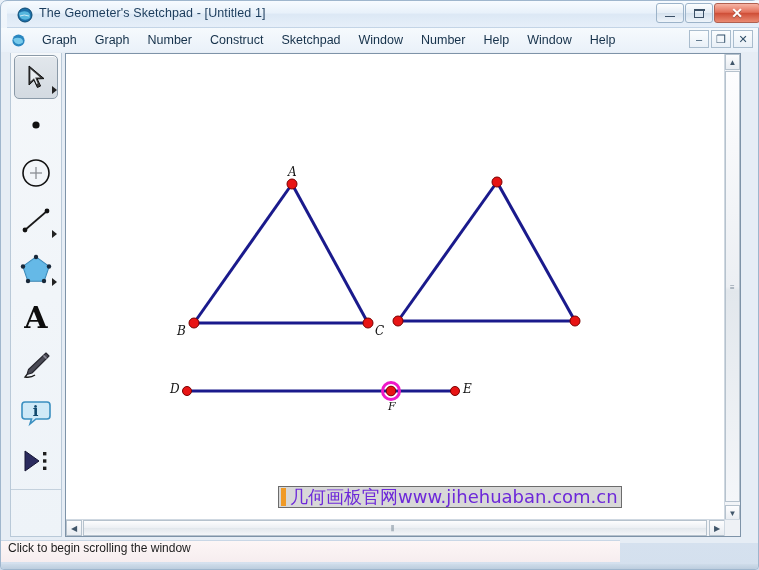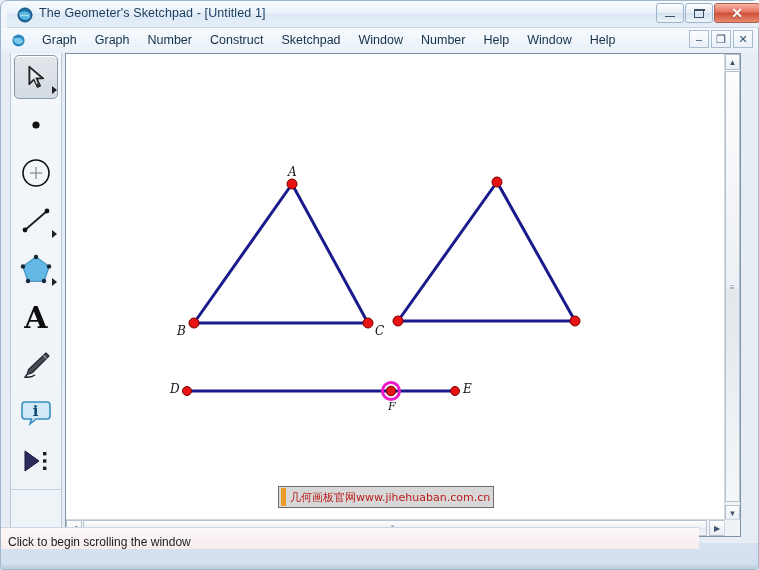--- a/index.html
+++ b/index.html
@@ -288,35 +288,35 @@
     padding: 0 3px 0 0;
   }
   .wm-bar {
     width: 5px;
     height: 18px;
     background: #f09a26;
     margin: 0 4px 0 2px;
     flex: 0 0 auto;
   }
   .wm-text {
-    font-size: 11px;
-    color: #b91c1c;
+    font-size: 18px;
+    color: #6d28d9;
     white-space: nowrap;
     font-family: "DejaVu Sans", sans-serif;
   }
 
   
   .statusbar {
     position: absolute;
-    left: 1px; top: 527px;
-    width: 698px; height: 21px;
+    left: 1px; top: 540px;
+    width: 619px; height: 21px;
     background: linear-gradient(180deg,#fdf6f6 0%, #f6edef 100%);
     border-top: 1px solid #c9d7e6;
     display: flex;
-    align-items: flex-end;
+    align-items: flex-start;
   }
   .status-text {
     font-size: 12px;
     color: #1c1c1c;
     margin-left: 7px;
     white-space: nowrap;
   }
   .win-bottom {
     position: absolute;
     left: 1px; top: 564px;

